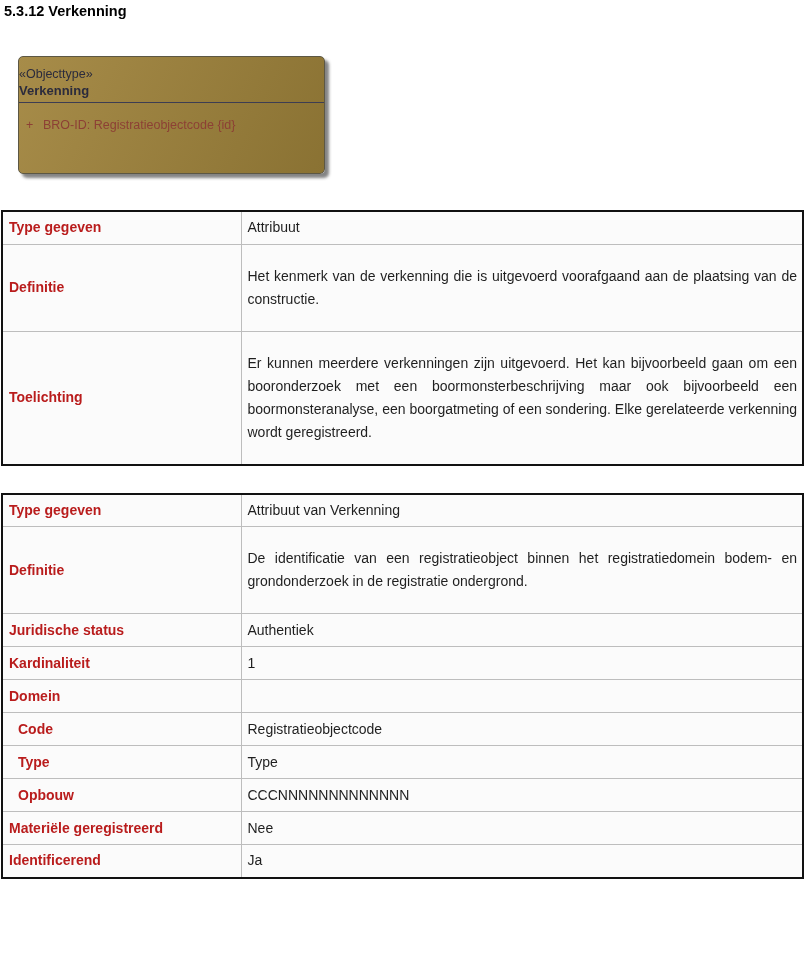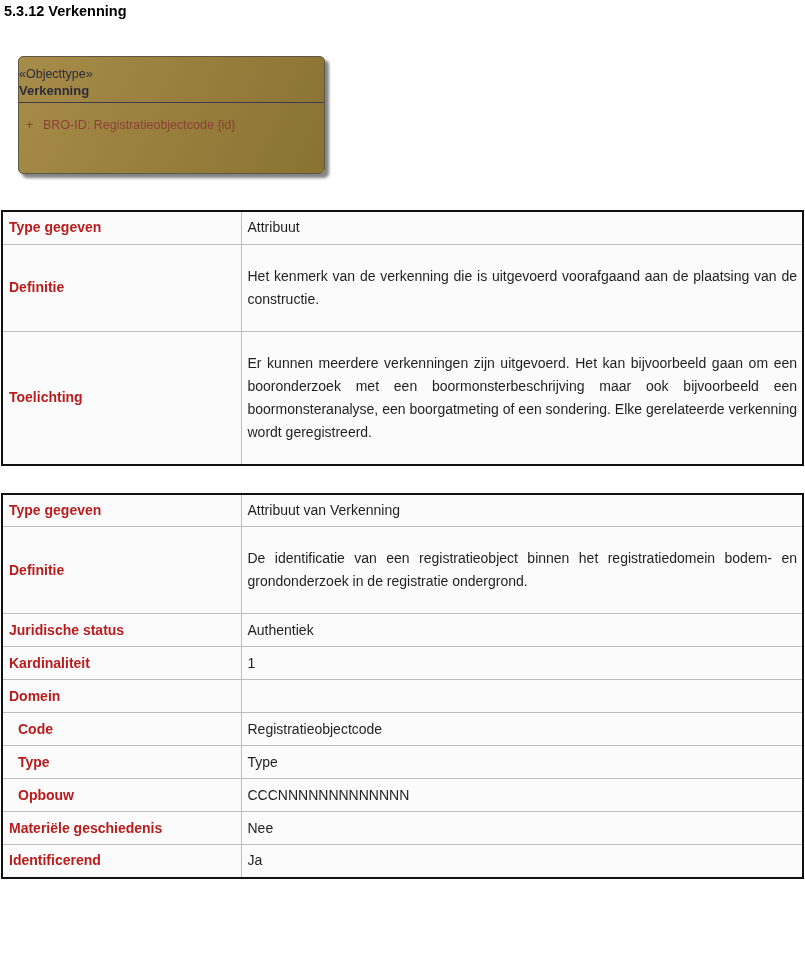--- a/index.html
+++ b/index.html
@@ -173,21 +173,21 @@
     <td class="label">Type</td>
     <td class="value">Type</td>
   </tr>
 
   <tr class="indent">
     <td class="label">Opbouw</td>
     <td class="value">CCCNNNNNNNNNNNNN</td>
   </tr>
 
   <tr>
-    <td class="label">Materiële geschiedenis</td>
+    <td class="label">Materiële geregistreerd</td>
     <td class="value">Nee</td>
   </tr>
 
   <tr>
     <td class="label">Identificerend</td>
     <td class="value">Ja</td>
   </tr>
 </tbody>
   </table>
 

